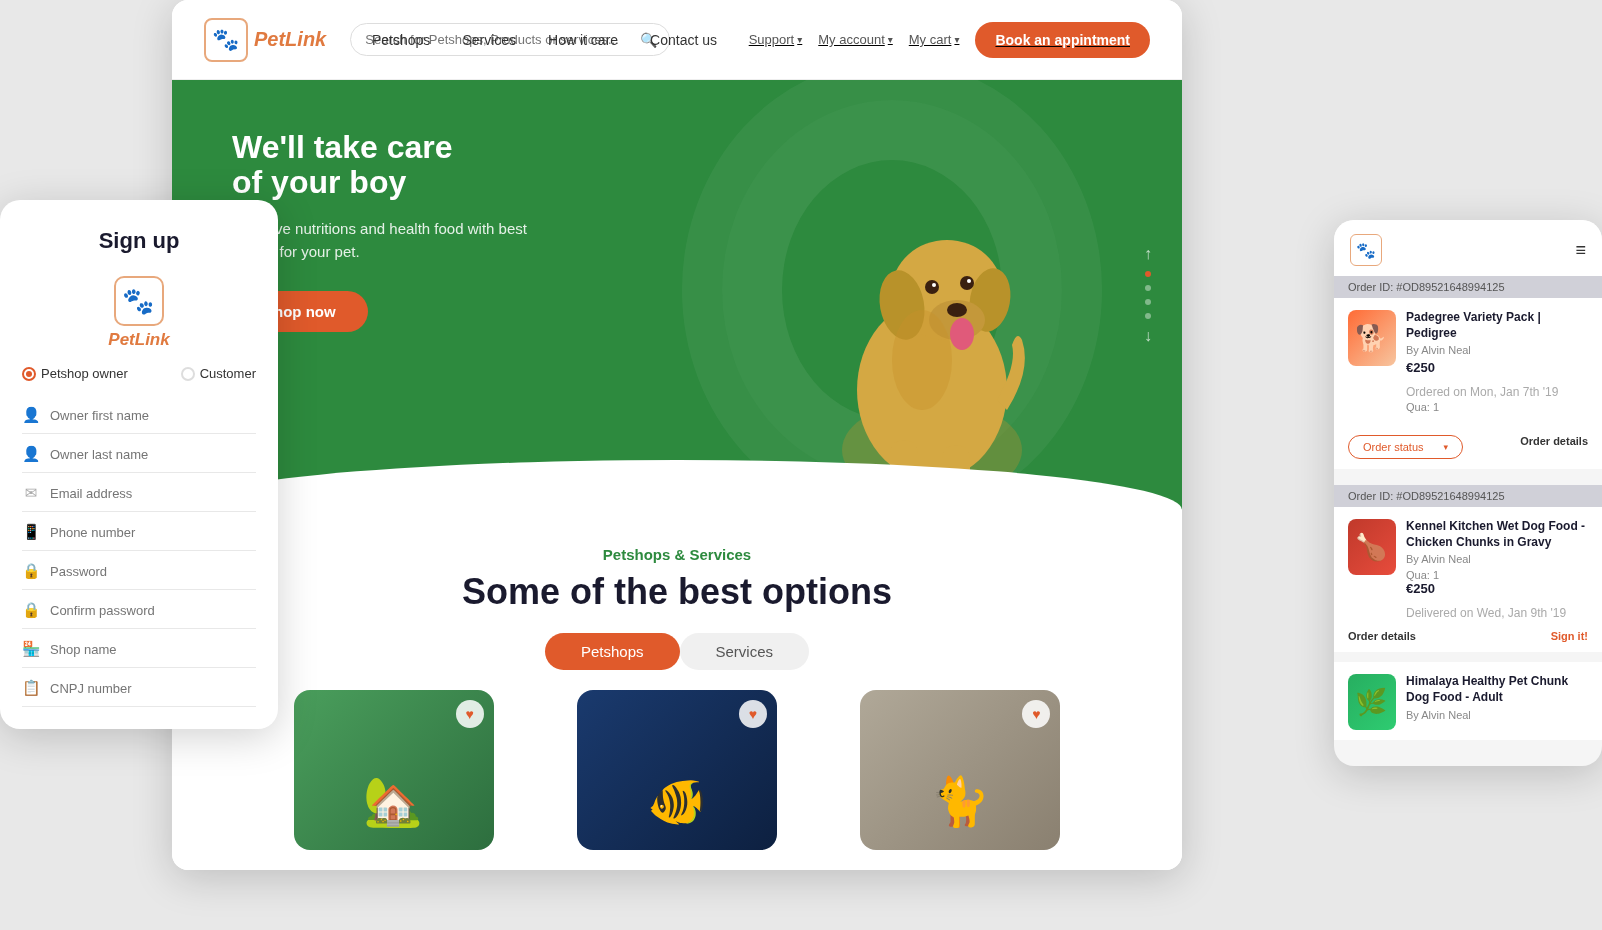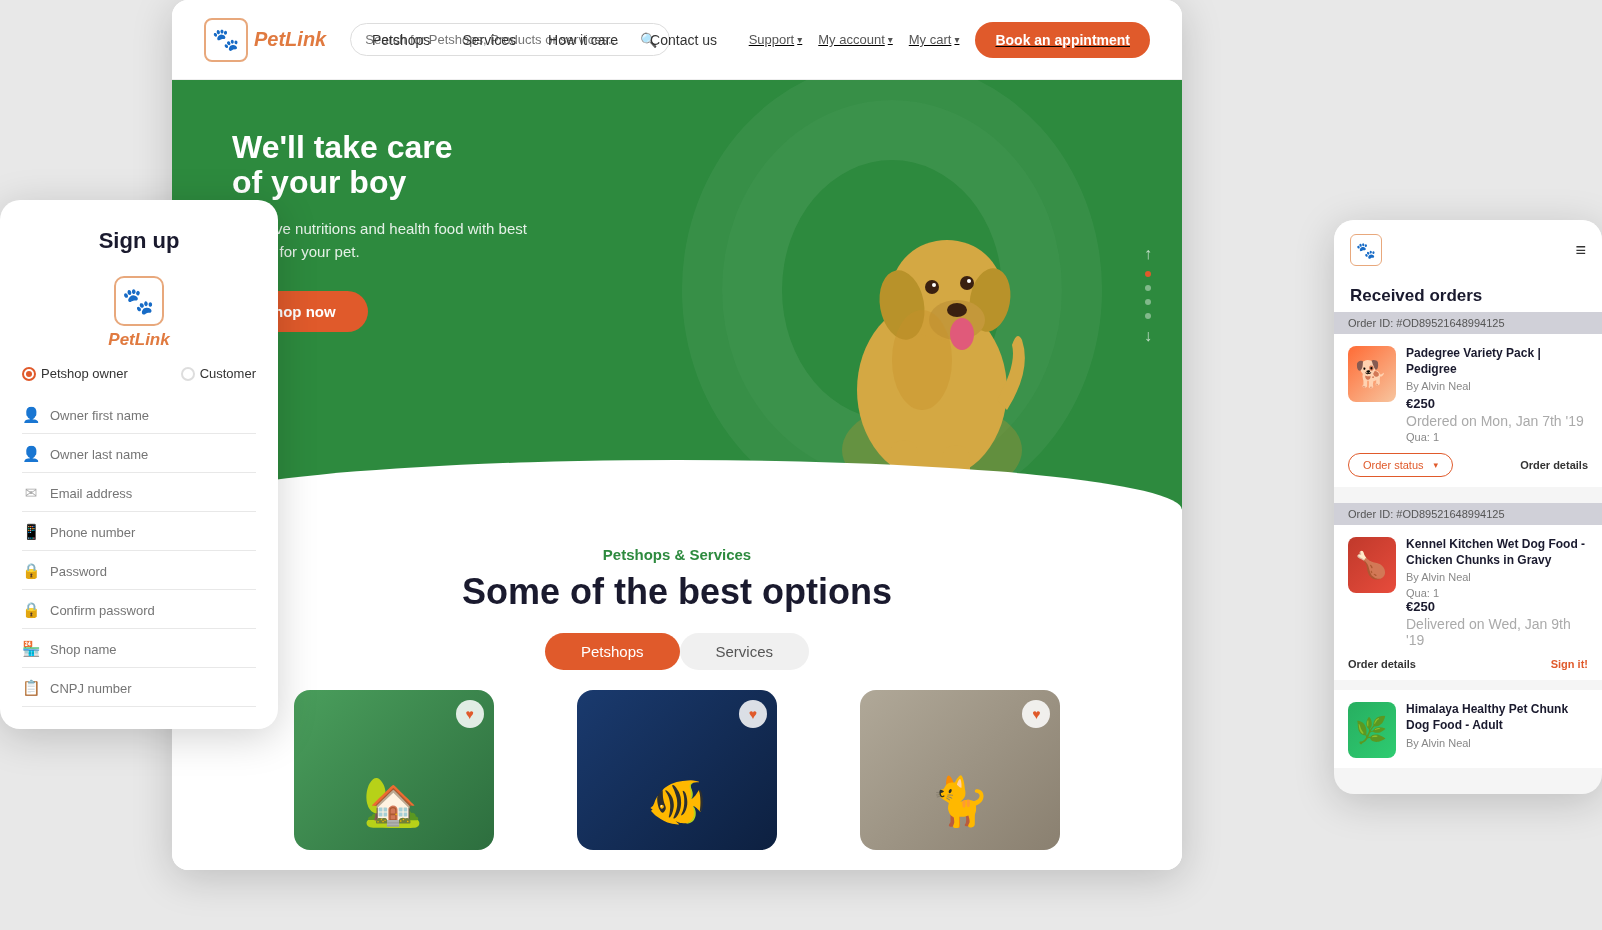--- a/index.html
+++ b/index.html
@@ -463,42 +463,43 @@
       font-size: 11px;
       color: #888;
       margin-bottom: 4px;
     }
     .order-price {
       font-size: 13px;
       font-weight: 700;
       color: #1a1a2e;
     }
     .order-date {
-      font-size: 14px;
+      font-size: 12px;
       color: #aaa;
-      margin-top: 2px;
+      margin-top: 10px;
     }
     .order-actions {
       display: flex;
       align-items: center;
       justify-content: space-between;
       margin-top: 10px;
     }
     .btn-order-status {
       background: #fff;
       border: 1.5px solid #e05a2b;
       color: #e05a2b;
       border-radius: 14px;
       padding: 5px 14px;
       font-size: 11px;
       font-weight: 500;
       cursor: pointer;
       display: flex;
       align-items: center;
-      gap: 10px;
+      gap: 20px;
+      margin-top: 12px;
     }
     .btn-order-status .caret { font-size: 9px; }
     .order-details-link {
       font-size: 11px;
       color: #333;
       font-weight: 600;
       cursor: pointer;
     }
     .order-rate-link {
       font-size: 11px;
@@ -699,21 +700,20 @@
     <span class="field-icon">📋</span>
     <input class="field-input" type="text" placeholder="CNPJ number" style="">
   </div>
 </div>
 
 <div class="orders-card">
   <div class="orders-header">
     <div class="orders-logo-sm">🐾</div>
     <span class="orders-menu-icon">≡</span>
   </div>
-  <div class="orders-title">Received orders</div>
 
   <div class="order-item-wrap">
     <div class="order-id-bar">Order ID: #OD89521648994125</div>
     <div class="order-item-content">
       <div class="order-product-row">
         <div class="order-thumb">
           <span style="font-size:26px;">🐕</span>
         </div>
         <div class="order-info">
           <div class="order-product-name">Padegree Variety Pack | Pedigree</div>

